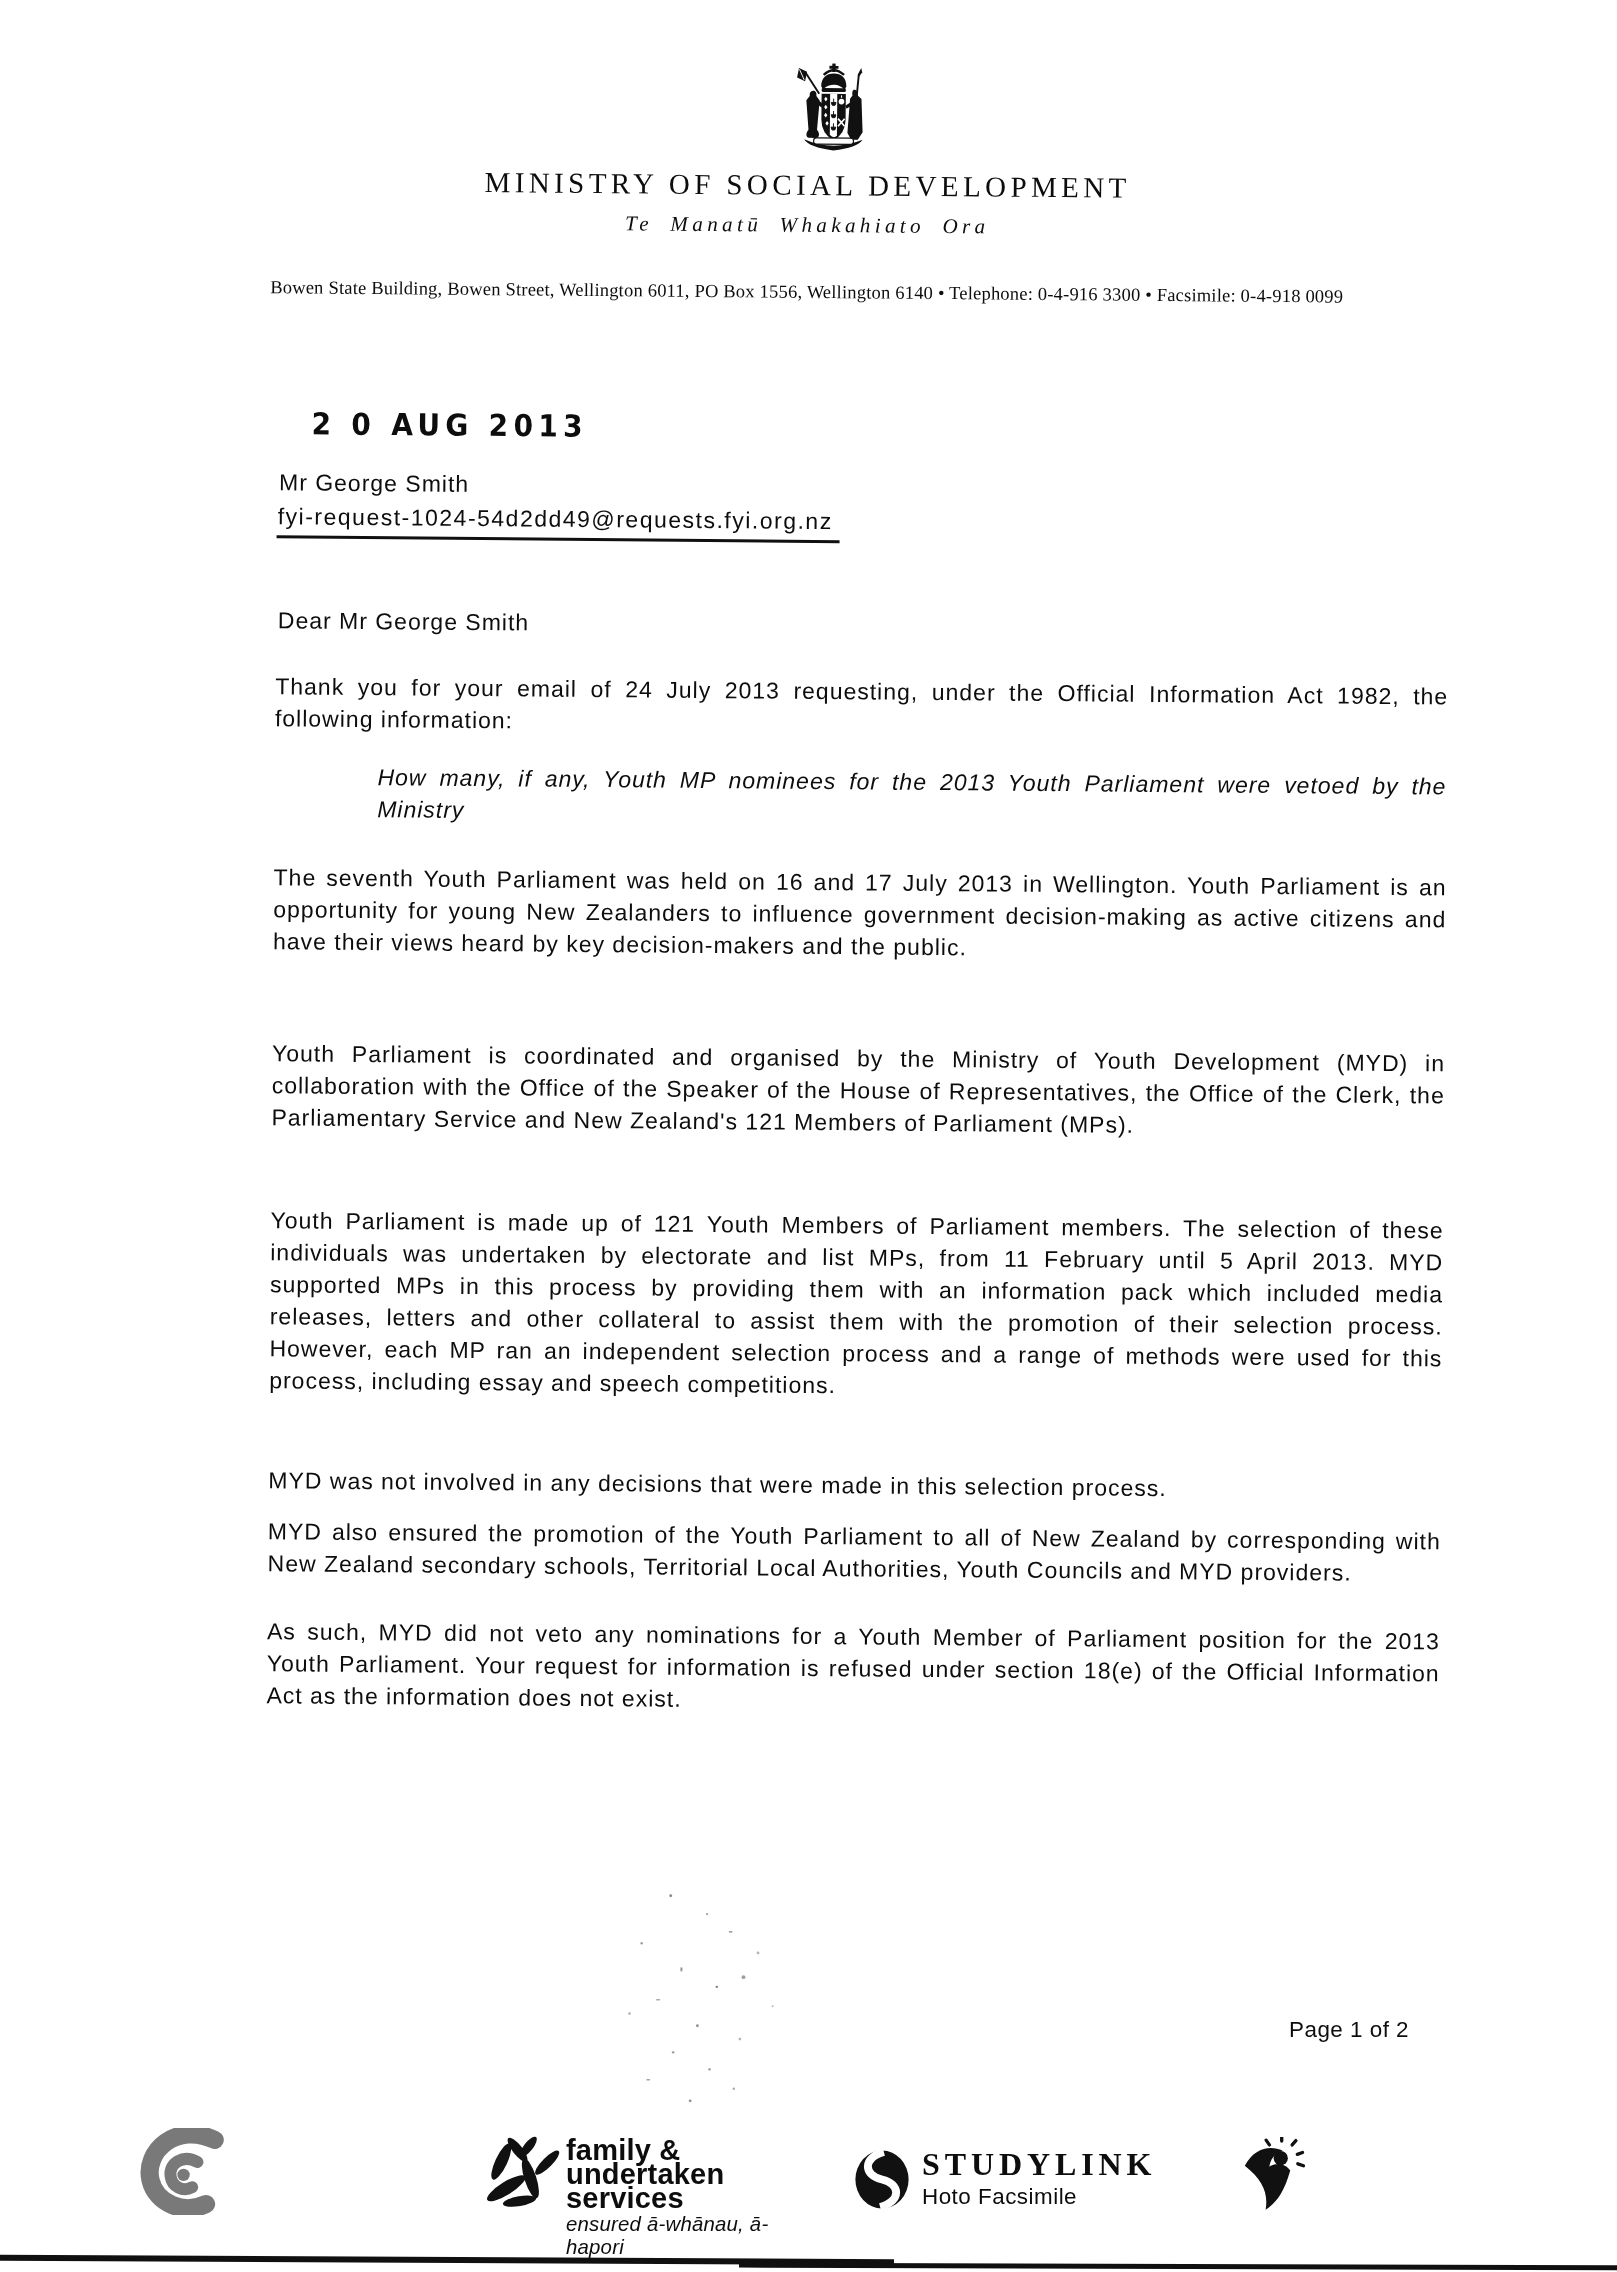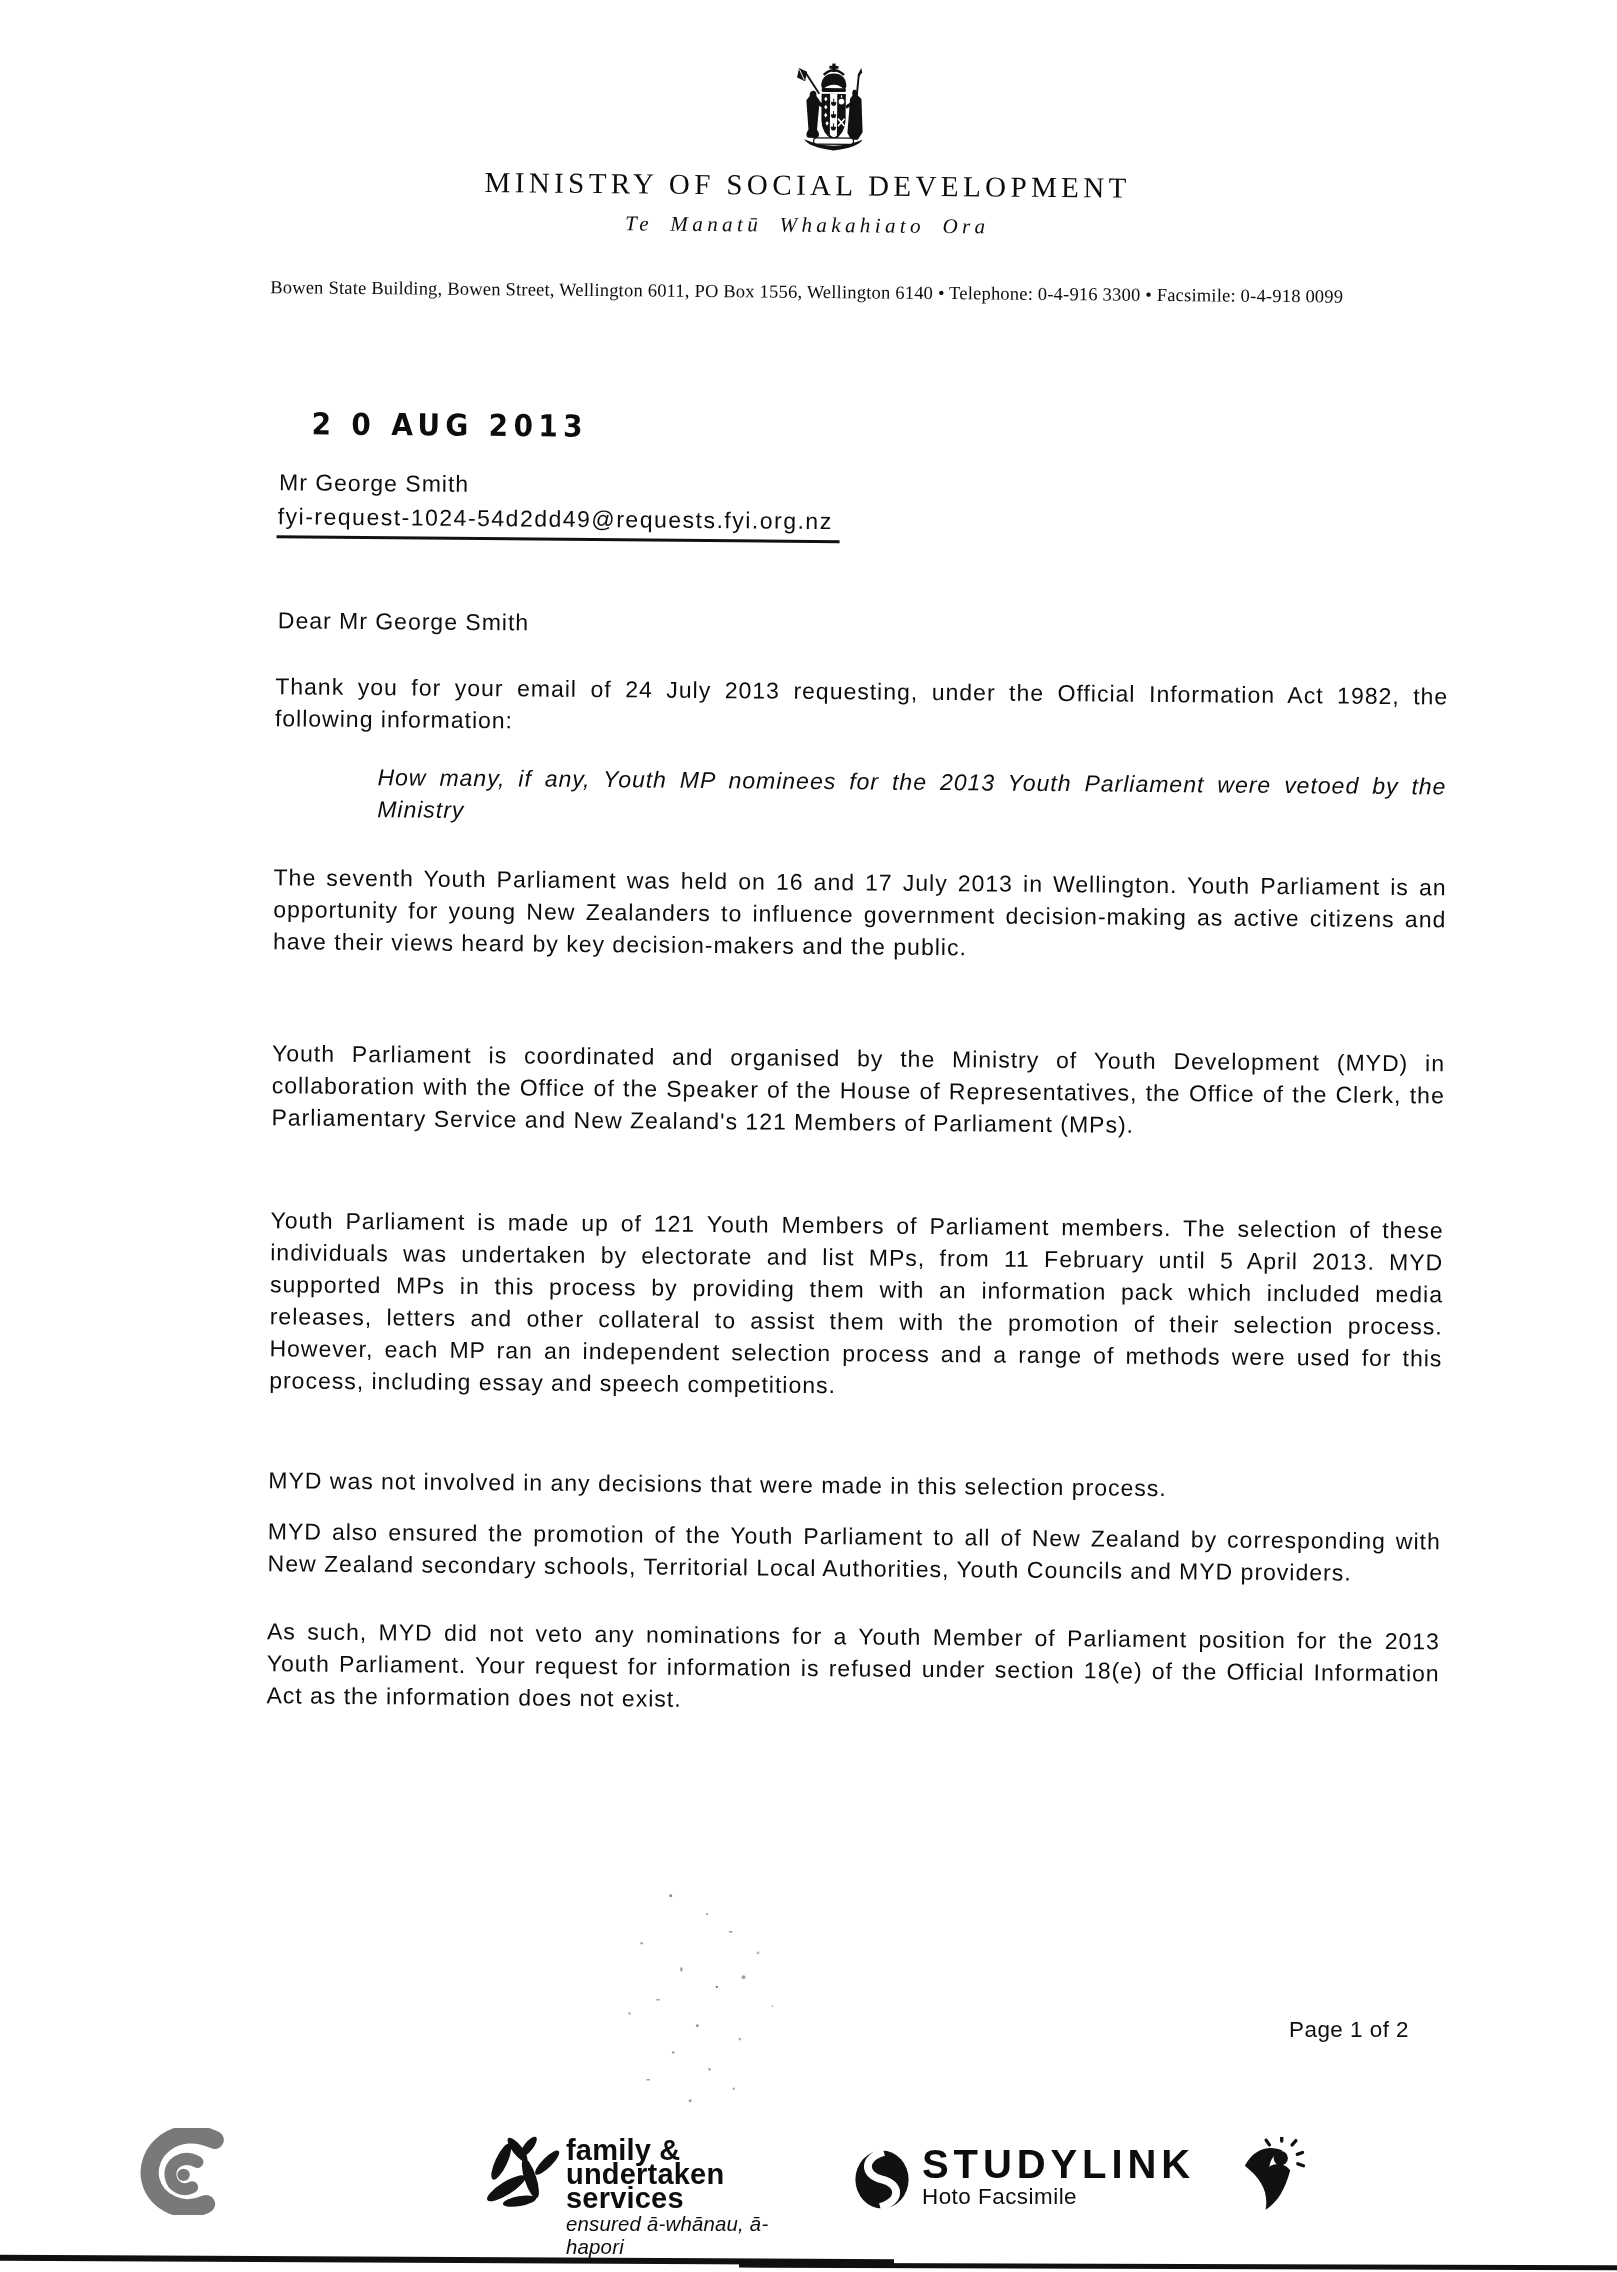--- a/index.html
+++ b/index.html
@@ -53,21 +53,21 @@
   .cyf-sub{font-family:"Liberation Serif",serif;font-size:16px;line-height:16.5px;margin-top:10.7px;}
   .cyf-sub2{padding-left:46px;}
 
   .fcs-icon{left:479px;top:2133px;width:84px;height:79px;}
   .fcs-text{left:566px;top:2138px;width:253px;}
   .fcs-line{font-size:29px;line-height:24px;font-weight:700;letter-spacing:0.2px;}
   .fcs-sub{font-size:20.4px;font-style:italic;font-weight:500;margin-top:2.9px;letter-spacing:0.2px;}
 
   .sl-icon{left:854px;top:2149px;width:56px;height:61px;}
   .sl-text{left:922px;top:2149px;width:301px;}
-  .sl-line{font-size:40px;font-weight:700;letter-spacing:4.9px;line-height:31px;}
+  .sl-line{font-size:32px;font-weight:700;letter-spacing:4.9px;line-height:31px;font-family:Liberation Serif, serif;}
   .sl-sub{font-size:22.4px;margin-top:3.9px;letter-spacing:0.5px;}
 
   .wi-icon{left:1241px;top:2137px;width:71px;height:74px;}
   .wi-text{left:1312px;top:2159px;width:301px;}
   .wi-line{font-size:28px;font-weight:700;letter-spacing:0;line-height:29px;}
   .wi-sub{font-size:21.4px;margin-top:3.9px;letter-spacing:0.5px;}
 
   .scan-bar{position:absolute;background:#101010;}
   .bar-a{left:-4.9px;top:2257px;width:899px;height:6.3px;transform:rotate(0.28deg);}
   .bar-b{left:739px;top:2264px;width:890px;height:5.3px;transform:rotate(0.18deg);}

